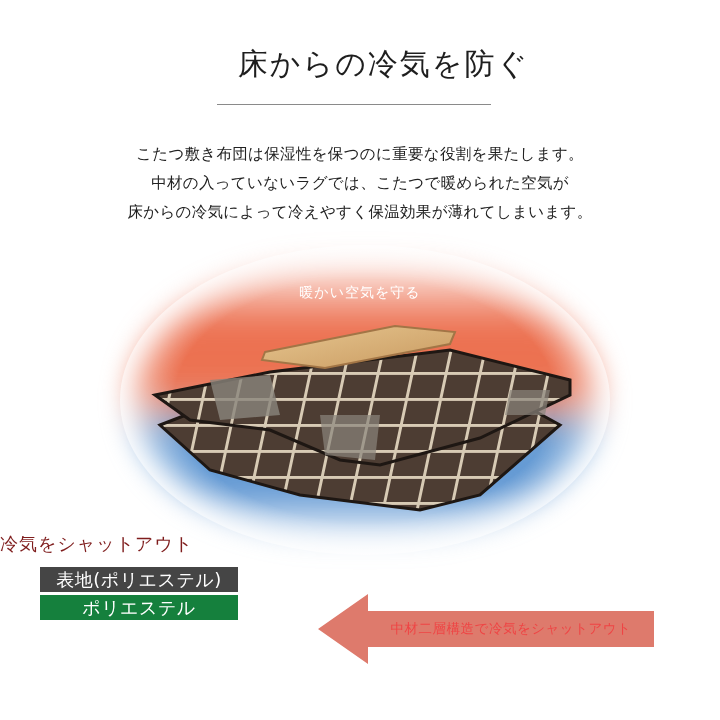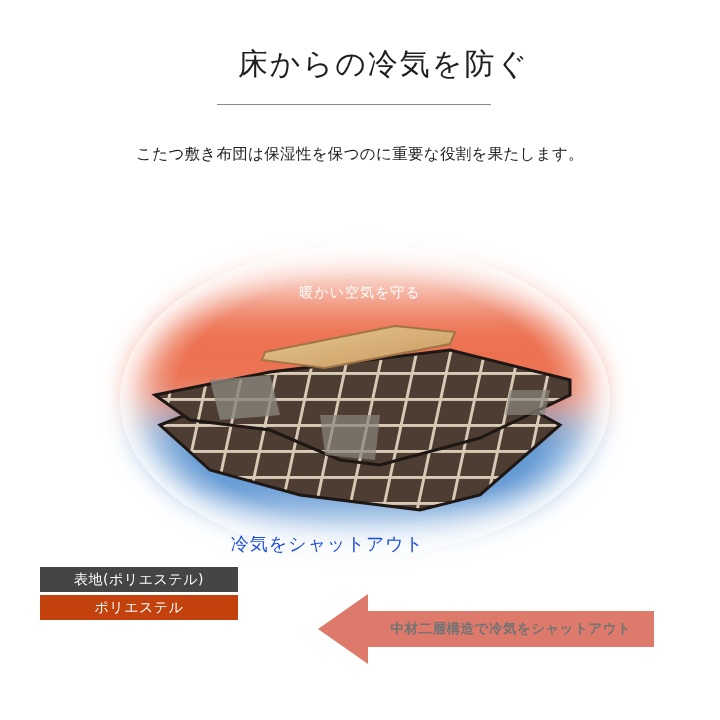--- a/index.html
+++ b/index.html
@@ -36,47 +36,49 @@
     position: absolute; left: 120px; top: 245px; width: 490px; height: 310px;
     border-radius: 50%;
     background: radial-gradient(ellipse at center, rgba(255,255,255,0) 55%, rgba(255,255,255,0.9) 78%, #fff 100%);
   }
 
   .warm-label {
     position: absolute; left: 0; top: 284px; width: 720px; text-align: center;
     color: #ffffff; font-size: 14px; letter-spacing: 1px;
   }
   .cold-label {
-    position: absolute; left: 0; top: 532px; width: 655px; text-align: center;
-    color: #1d4ed8; font-size: 18px; letter-spacing: 1px;
+    position: absolute; left: 0; top: 532px; width: 655px; text-align: left;
+    color: #7f1d1d; font-size: 18px; letter-spacing: 1px;
   }
 
   
   .kotatsu { position: absolute; left: 150px; top: 320px; width: 440px; height: 200px; }
 
   .layers { position: absolute; left: 40px; top: 567px; width: 198px; }
   .layer {
-    height: 25px; margin-bottom: 3px; color: #fff; font-size: 14px;
+    height: 25px; margin-bottom: 3px; color: #fff; font-size: 18px;
     display: flex; align-items: center; justify-content: center; letter-spacing: 0.5px;
   }
 
   .arrow { position: absolute; left: 318px; top: 594px; width: 336px; height: 70px; }
   .arrow-label {
     position: absolute; left: 370px; top: 620px; width: 282px; text-align: center;
-    color: #737373; font-size: 13.5px; font-weight: bold; letter-spacing: 0.5px;
+    color: #ef4444; font-size: 13.5px; font-weight: normal; letter-spacing: 0.5px;
   }
 </style>
 </head>
 <body>
 
 <div class="title">床からの冷気を防ぐ</div>
 <div class="title-rule"></div>
 
 <div class="desc">
   <div>こたつ敷き布団は保湿性を保つのに重要な役割を果たします。</div>
+  <div>中材の入っていないラグでは、こたつで暖められた空気が</div>
+  <div>床からの冷気によって冷えやすく保温効果が薄れてしまいます。</div>
 </div>
 
 <div class="aura"></div>
 <div class="aura-fade"></div>
 
 <div class="warm-label">暖かい空気を守る</div>
 
 <svg class="kotatsu" viewBox="0 0 440 200" xmlns="http://www.w3.org/2000/svg">
   <defs>
     <pattern id="grid" width="34" height="26" patternUnits="userSpaceOnUse" patternTransform="skewX(-12)">
@@ -99,19 +101,19 @@
   <path d="M170 95 L230 95 L225 140 L175 135 Z" fill="#8a847c" opacity="0.7"></path>
   <path d="M360 70 L400 70 L395 95 L355 95 Z" fill="#8a847c" opacity="0.7"></path>
 
   <path d="M115 32 L245 6 L305 12 L300 24 L175 48 L112 40 Z" fill="url(#tableTop)" stroke="#a27546" stroke-width="2"></path>
 </svg>
 
 <div class="cold-label">冷気をシャットアウト</div>
 
 <div class="layers">
   <div class="layer" style="background:#454545;">表地(ポリエステル)</div>
-  <div class="layer" style="background:#c2410c;">ポリエステル</div>
+  <div class="layer" style="background:#15803d;">ポリエステル</div>
 </div>
 
 <svg class="arrow" viewBox="0 0 336 70" xmlns="http://www.w3.org/2000/svg">
   <polygon points="0,35 50,0 50,17 336,17 336,53 50,53 50,70" fill="#DE7A6C"></polygon>
 </svg>
 <div class="arrow-label">中材二層構造で冷気をシャットアウト</div>
 
 </body></html>

